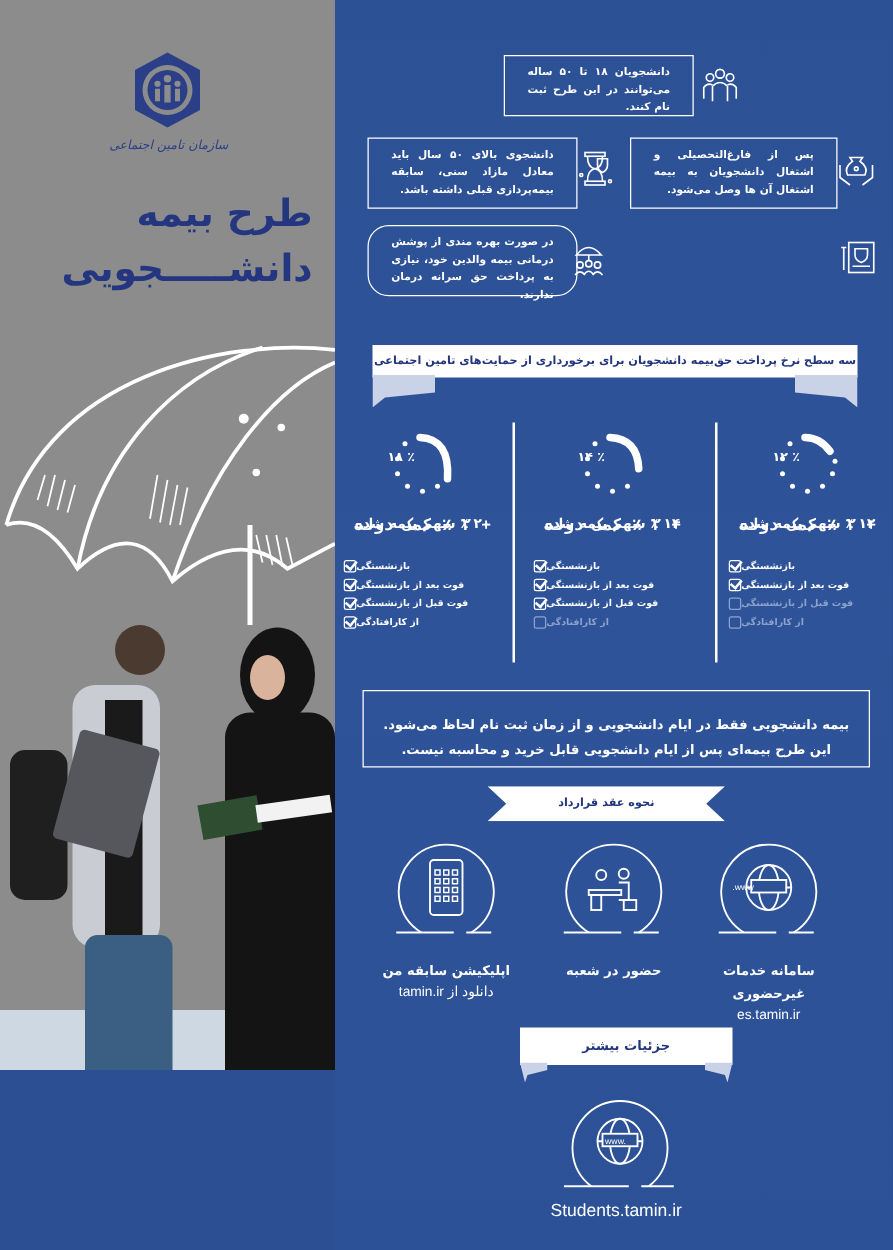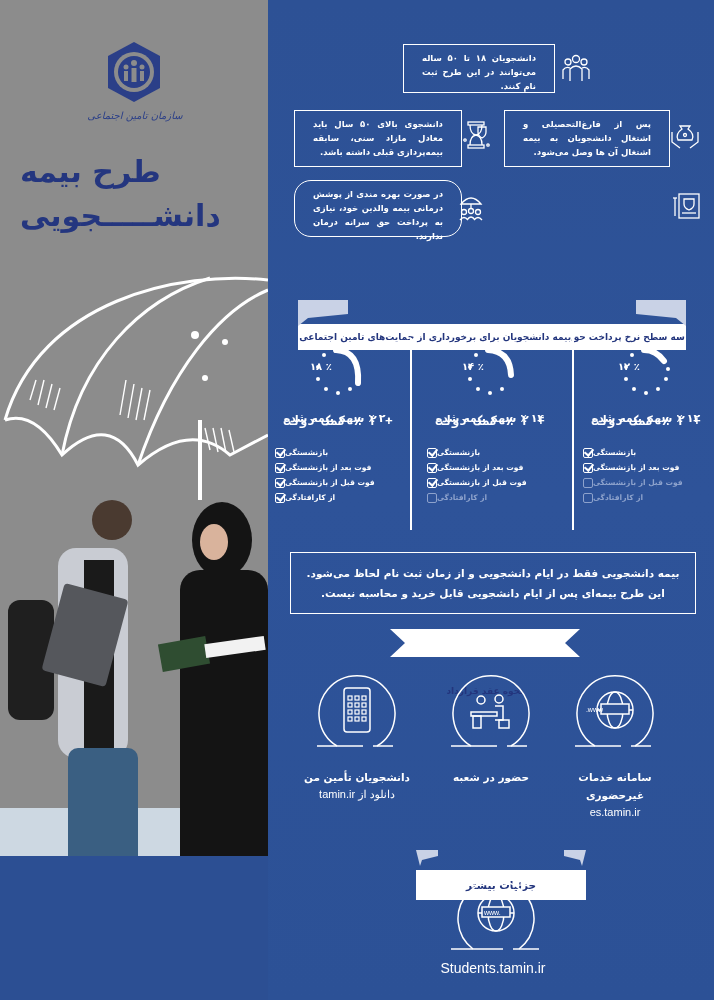--- a/index.html
+++ b/index.html
@@ -4,46 +4,46 @@
 <style>
   * { box-sizing: border-box; margin: 0; padding: 0; }
   html, body { width: 714px; height: 1000px; overflow: hidden; }
   body { font-family: "DejaVu Sans", sans-serif; background: #2c4f93; position: relative; }
   .rtl { direction: rtl; }
   
   .left { position: absolute; left: 0; top: 0; width: 268px; height: 856px; background: #8c8c8c; overflow: hidden; }
   .floor { position: absolute; left: 0; top: 808px; width: 268px; height: 192px; background: #cdd8e2; }
   .logo { position: absolute; left: 104px; top: 40px; width: 60px; height: 64px; }
   .logo-text { position: absolute; left: 60px; top: 110px; width: 150px; text-align: center; color: #2b3f88; font-family: "DejaVu Serif", serif; font-size: 10px; font-style: italic; }
-  .title { position: absolute; left: 20px; top: 150px; width: 230px; text-align: left; color: #24367f; font-weight: bold; font-size: 30px; line-height: 44px; }
+  .title { position: absolute; left: 20px; top: 150px; width: 230px; text-align: right; color: #24367f; font-weight: bold; font-size: 30px; line-height: 44px; }
   .umbrella { position: absolute; left: 0; top: 260px; width: 268px; height: 240px; }
   .people { position: absolute; left: 0; top: 490px; width: 268px; height: 460px; }
 
   
   .right { position: absolute; left: 268px; top: 0; width: 446px; height: 1000px; background: linear-gradient(180deg,#2d5195 0%,#2e5399 50%,#2c5196 100%); }
   .box { position: absolute; border: 1.5px solid #ffffff; color: #fff; font-size: 8.5px; line-height: 14px; font-weight: bold; padding: 6px 18px; text-align: justify; }
   .box .txt { display: block; }
   .box-icon { position: absolute; width: 30px; height: 30px; }
 
-  .ribbon { position: absolute; background: #ffffff; color: #23357d; font-weight: bold; font-size: 9px; text-align: center; display: flex; align-items: center; justify-content: center; margin-top: 48px; }
+  .ribbon { position: absolute; background: #ffffff; color: #23357d; font-weight: bold; font-size: 9px; text-align: center; display: flex; align-items: center; justify-content: center; }
 
   .col { position: absolute; top: 335px; width: 140px; height: 195px; text-align: center; color: #fff; }
   .divider { position: absolute; top: 338px; width: 2px; height: 192px; background: #fff; }
   .dial { position: absolute; top: 8px; left: 42px; width: 56px; height: 56px; }
   .dial-label { position: absolute; top: 26px; left: 42px; width: 56px; text-align: left; font-size: 10px; font-weight: bold; color: #fff; }
   .share { position: absolute; top: 77px; left: 0; width: 140px; font-size: 11px; font-weight: bold; }
   .gov { position: absolute; top: 78px; left: 0; width: 140px; font-size: 13px; font-weight: bold; font-family: Liberation Mono, monospace; }
   .checks { position: absolute; top: 110px; right: 18px; width: 120px; }
   .check-row { display: flex; flex-direction: row-reverse; align-items: center; justify-content: flex-start; height: 15px; font-size: 7.5px; font-weight: bold; color: #fff; }
   .check-row .cb { width: 10px; height: 10px; border: 1.5px solid #fff; border-radius: 2px; margin-left: 5px; position: relative; flex: none; }
   .check-row.on .cb::after { content: ""; position: absolute; left: 2px; top: -2px; width: 4px; height: 7px; border-right: 2px solid #fff; border-bottom: 2px solid #fff; transform: rotate(40deg); }
   .check-row.off { color: #8da2cc; }
   .check-row.off .cb { border-color: #8da2cc; }
 
-  .notice { position: absolute; left: 22px; top: 552px; width: 406px; height: 62px; border: 1.5px solid #fff; color: #fff; font-weight: bold; font-size: 10.5px; line-height: 20px; text-align: center; padding-top: 10px; }
+  .notice { position: absolute; left: 22px; top: 552px; width: 406px; height: 62px; border: 1.5px solid #fff; color: #fff; font-weight: bold; font-size: 10.5px; line-height: 20px; text-align: center; padding-top: 17px; }
 
   .method { position: absolute; top: 672px; width: 126px; text-align: center; color: #fff; }
   .method .ring { position: relative; margin: 0 auto; width: 80px; height: 80px; }
   .method .label { margin-top: 16px; font-size: 10.5px; font-weight: bold; line-height: 18px; }
   .method .url { font-size: 11px; font-family: "Liberation Sans", sans-serif; line-height: 16px; }
 
   .more-url { position: absolute; left: 140px; top: 960px; width: 170px; text-align: center; color: #fff; font-family: "Liberation Sans", sans-serif; font-size: 14px; }
 </style>
 </head>
 <body>
@@ -351,21 +351,21 @@
             <rect x="45" y="31" width="4" height="4"></rect>
         <rect x="31" y="38" width="4" height="4"></rect>
             <rect x="38" y="38" width="4" height="4"></rect>
             <rect x="45" y="38" width="4" height="4"></rect>
         <rect x="31" y="45" width="4" height="4"></rect>
             <rect x="38" y="45" width="4" height="4"></rect>
             <rect x="45" y="45" width="4" height="4"></rect>
           </g>
       </svg>
     </div>
-    <div class="label">دانشجویان تأمین من</div>
+    <div class="label">اپلیکیشن سابقه من</div>
     <div class="url">دانلود از tamin.ir</div>
   </div>
 
   <div class="ribbon rtl" style="left:148px; top:822px; width:170px; height:30px; font-size:10.5px;">جزئیات بیشتر</div>
   <svg style="position:absolute; left:148px; top:850px;" width="22" height="16" viewBox="0 0 22 16">
       <polygon points="0,0 22,0 22,6 6,10 4,16" fill="#c9d2e6"></polygon>
     </svg>
   <svg style="position:absolute; left:296px; top:850px;" width="22" height="16" viewBox="0 0 22 16">
       <polygon points="0,0 22,0 18,16 16,10 0,6" fill="#c9d2e6"></polygon>
     </svg>

